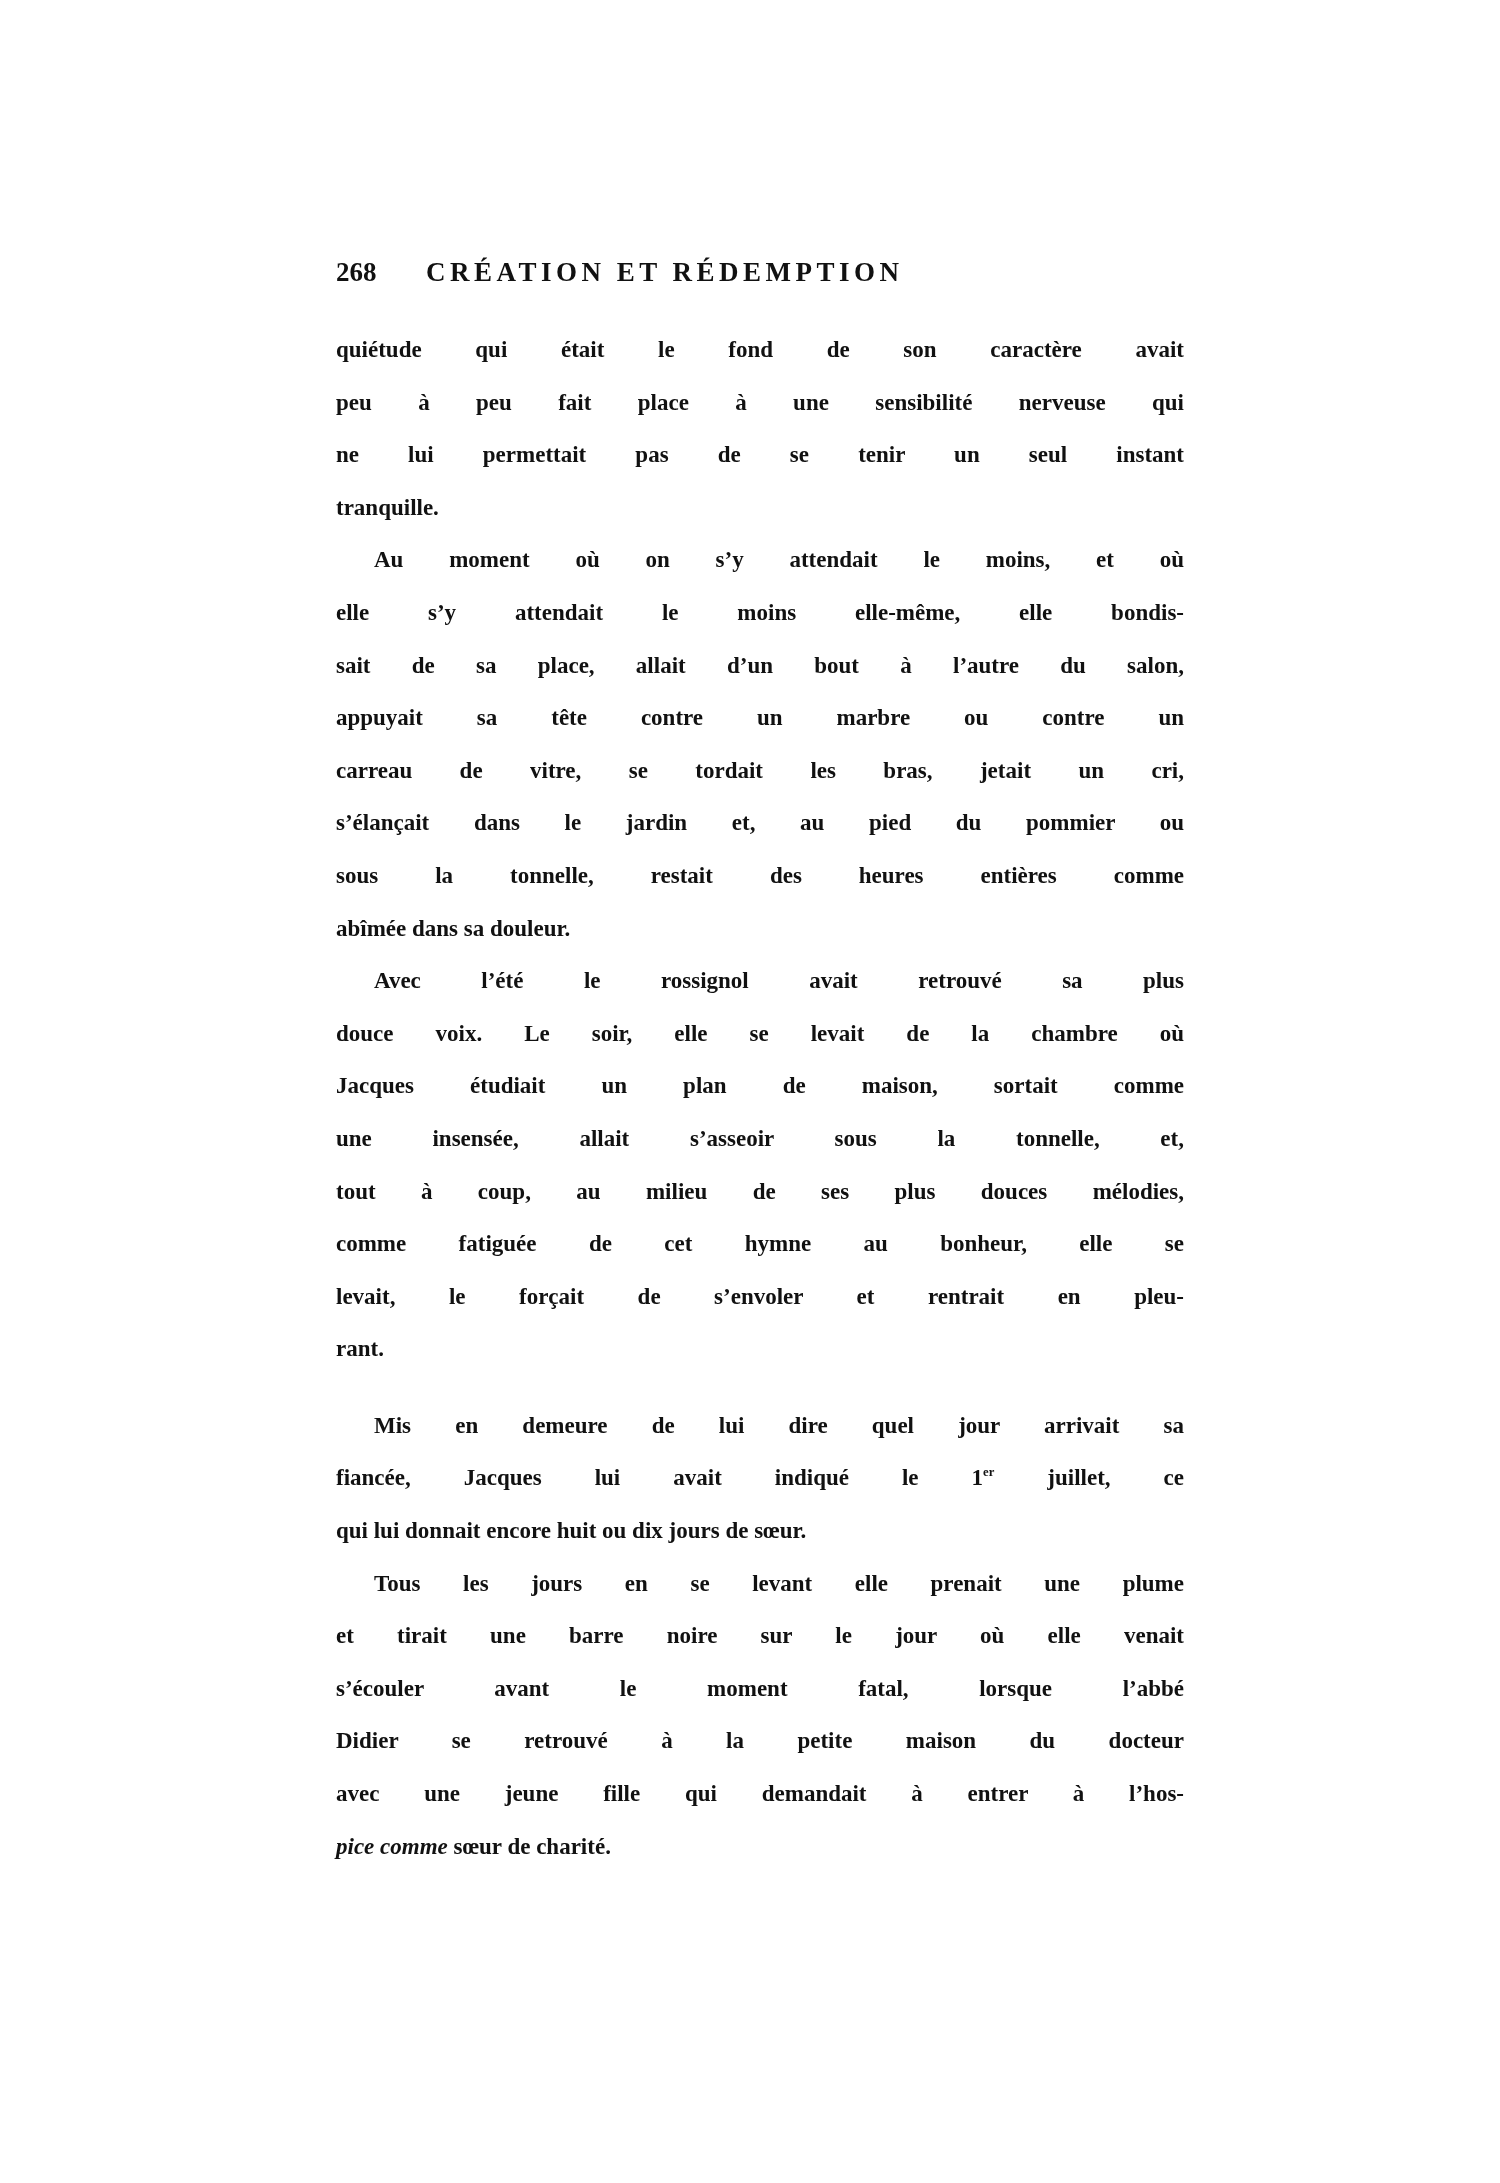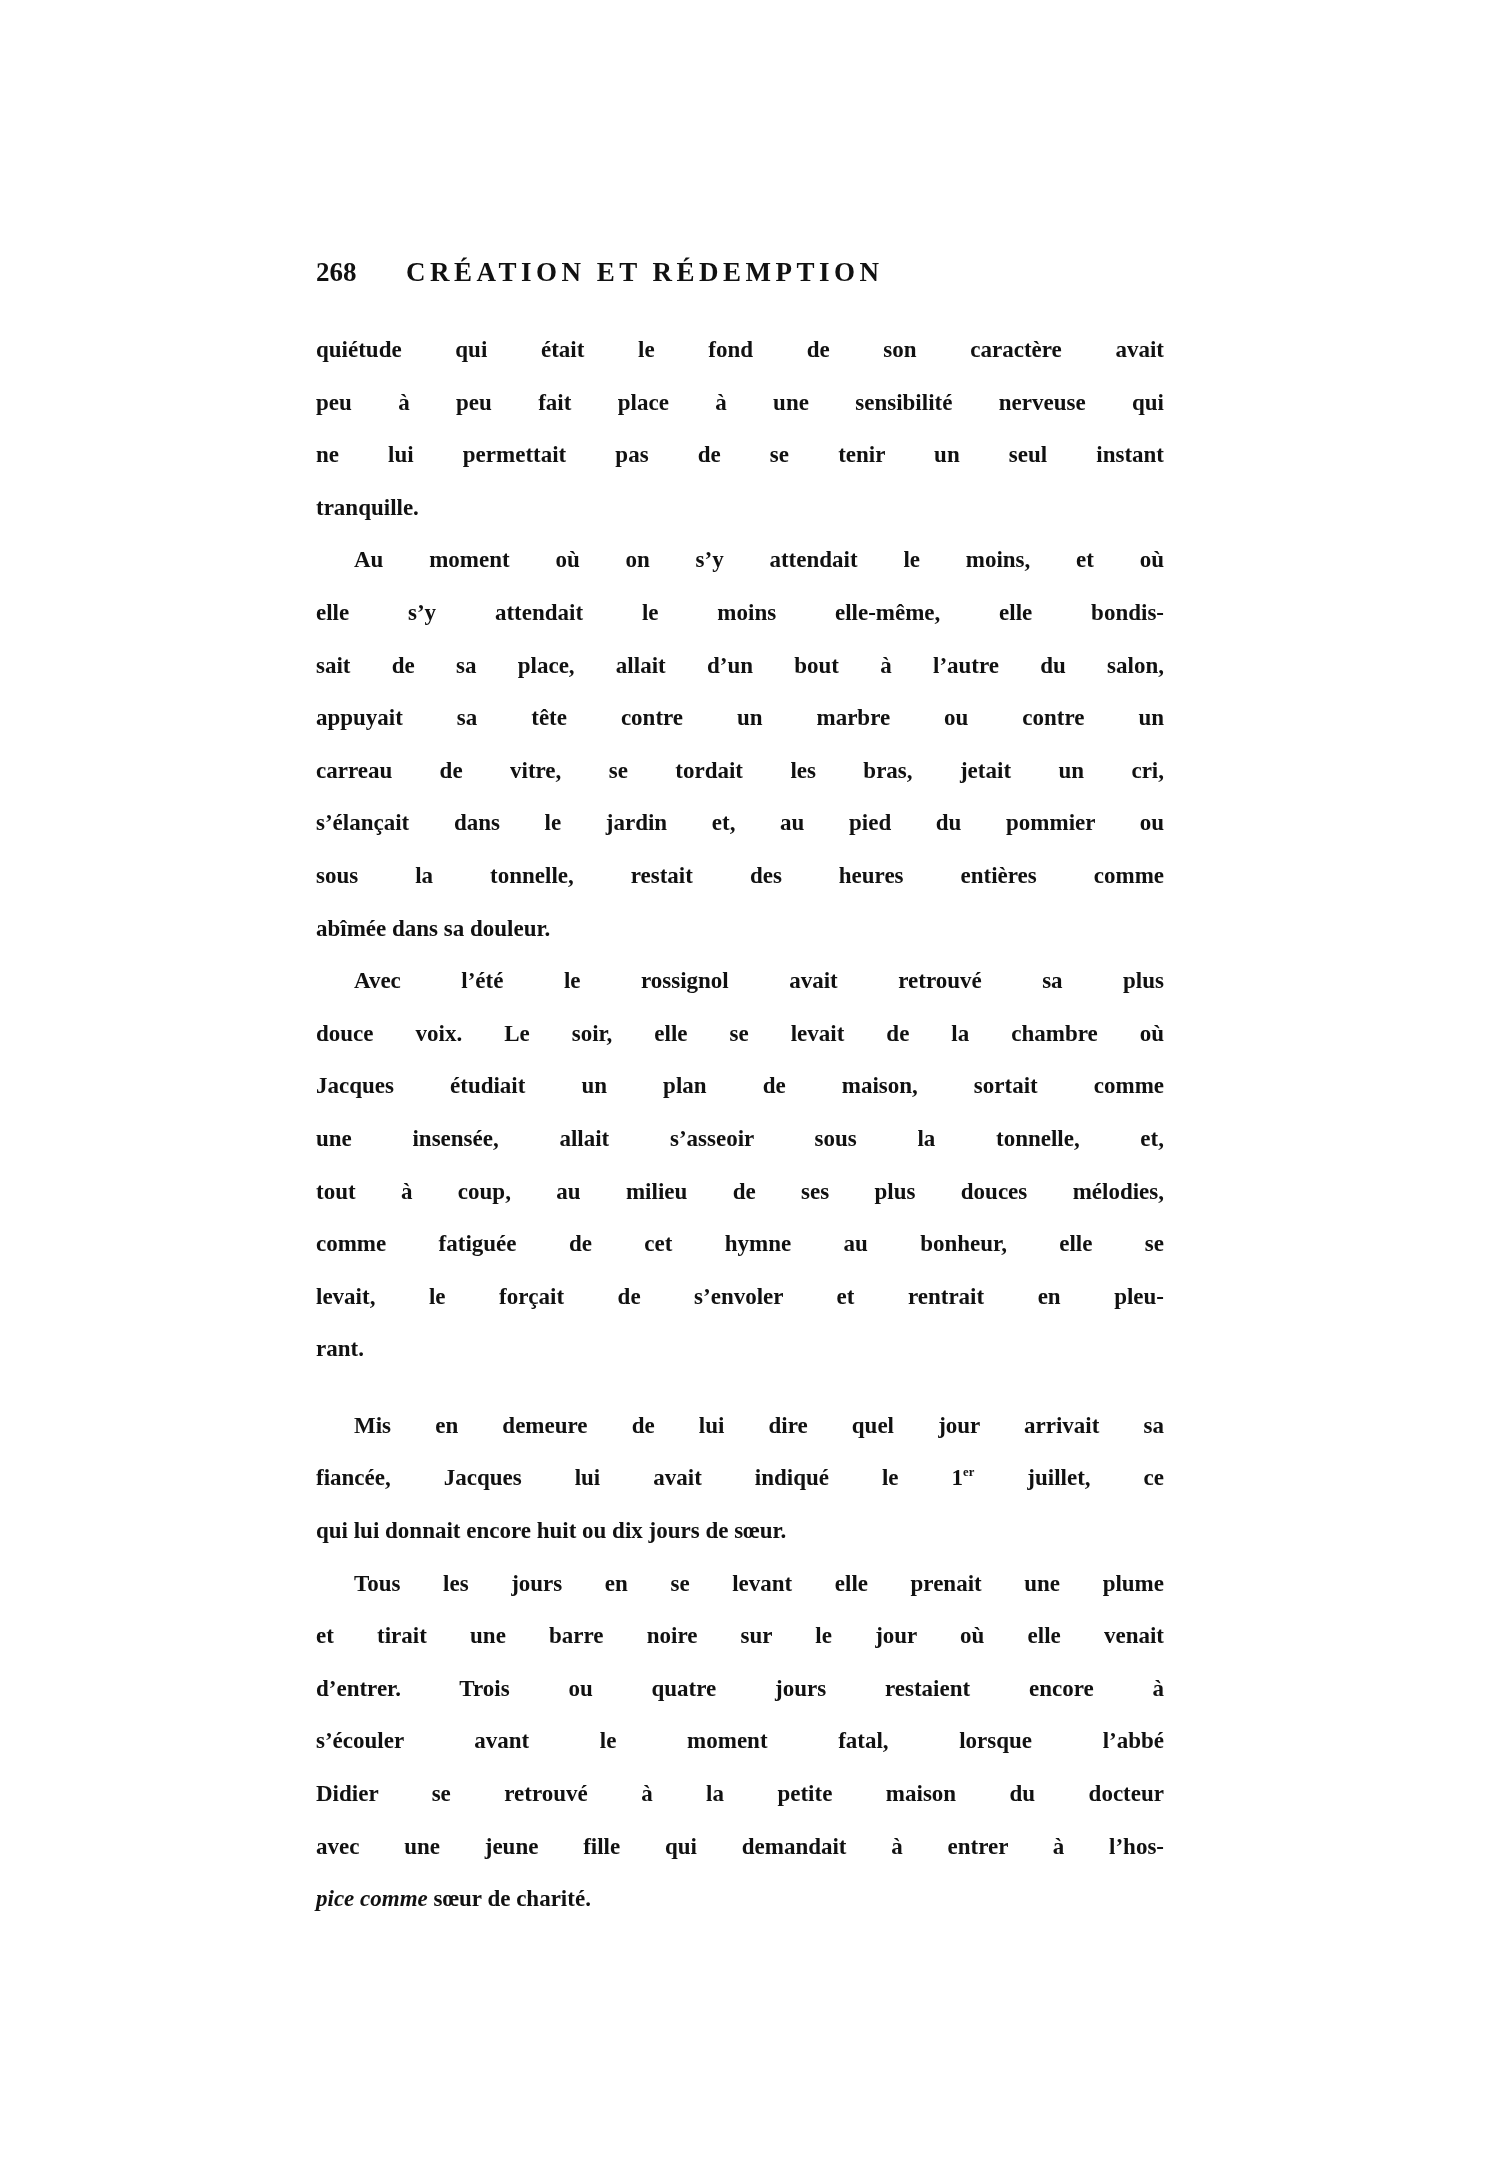--- a/index.html
+++ b/index.html
@@ -1,18 +1,18 @@
 <!DOCTYPE html>
 <html><head>
 <meta charset="utf-8">
 <style>
   html, body { margin: 0; padding: 0; background: #ffffff; }
   body { width: 1500px; height: 2183px; position: relative; overflow: hidden; }
   .page {
-    position: absolute; left: 316px; top: 252px; width: 848px;
+    position: absolute; left: 336px; top: 252px; width: 848px;
     color: #111111;
     font-family: "Liberation Serif", "DejaVu Serif", serif;
   }
   .running-head {
     height: 40px; line-height: 40px; white-space: nowrap;
     font-size: 27px; font-weight: bold; letter-spacing: 4.5px;
     margin-bottom: 32px;
   }
   .running-head .folio { display: inline-block; width: 90px; letter-spacing: 0; }
   .running-head .title { display: inline-block; }
@@ -107,23 +107,20 @@
         <span class="line last"><span class="txt" style="display: inline-block;">qui lui donnait encore huit ou dix jours de sœur.</span></span>
       </div>
       <div>
         <span class="line indent">
           <span class="txt" style="display: block;">Tous les jours en se levant elle prenait une plume</span>
         </span>
         <span class="line">
           <span class="txt" style="display: block;">et tirait une barre noire sur le jour où elle venait</span>
         </span>
         <span class="line">
-          <span class="txt" style="display: block;">d’entrer. Trois ou quatre jours restaient encore à</span>
-        </span>
-        <span class="line">
           <span class="txt" style="display: block;">s’écouler avant le moment fatal, lorsque l’abbé</span>
         </span>
         <span class="line">
           <span class="txt" style="display: block;">Didier se retrouvé à la petite maison du docteur</span>
         </span>
         <span class="line">
           <span class="txt" style="display: block;">avec une jeune fille qui demandait à entrer à l’hos-</span>
         </span>
         <span class="line last"><span class="txt" style="display: inline-block;"><em>pice comme</em> sœur de charité.</span></span>
       </div>

